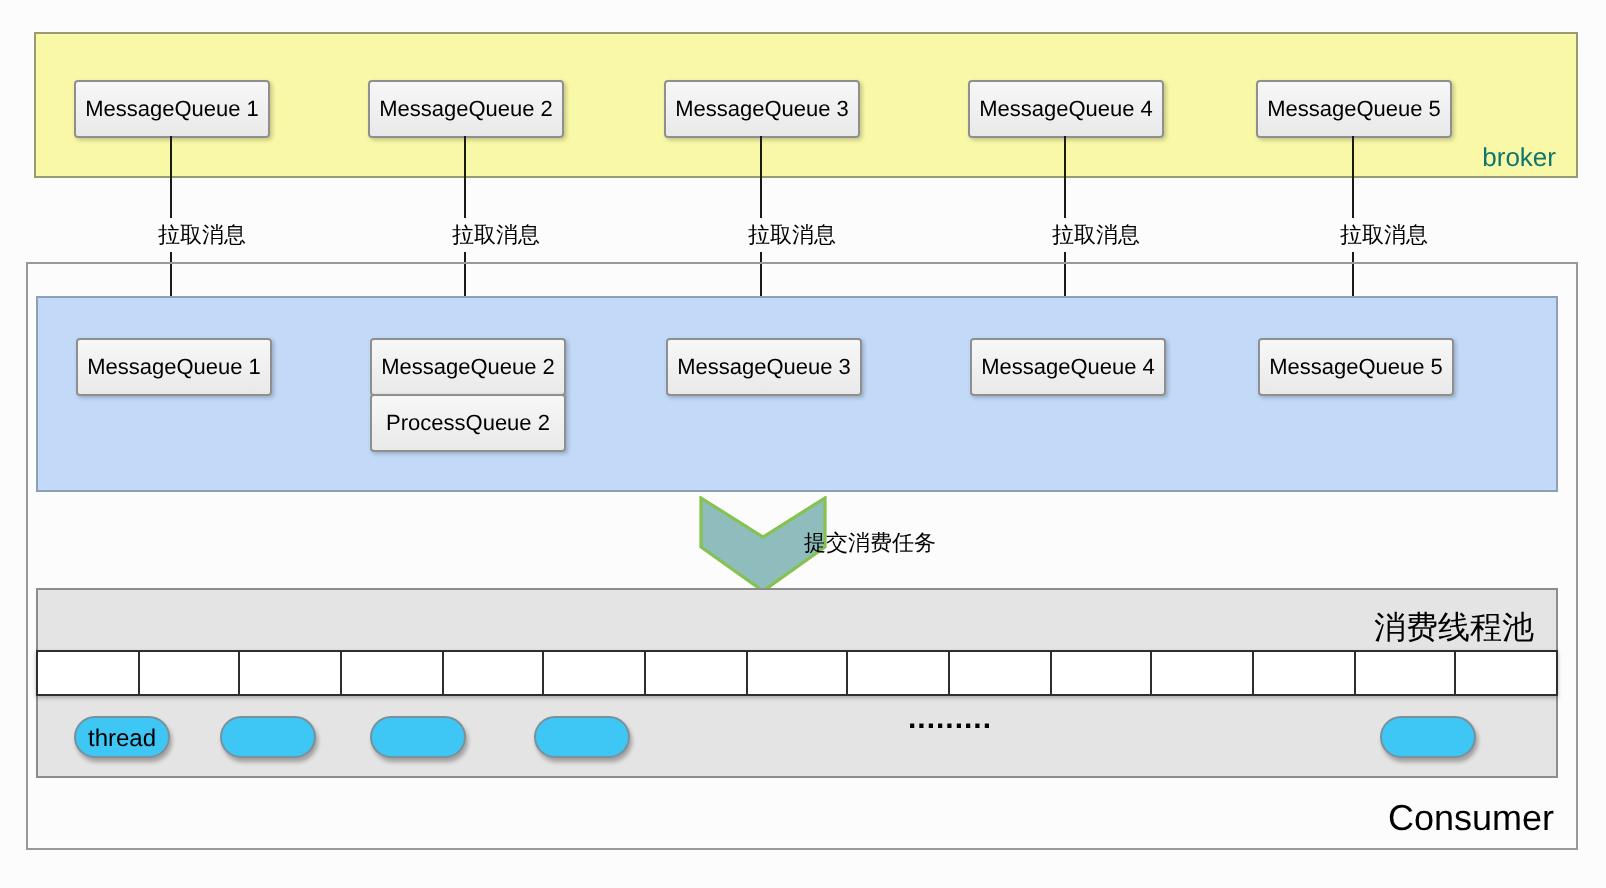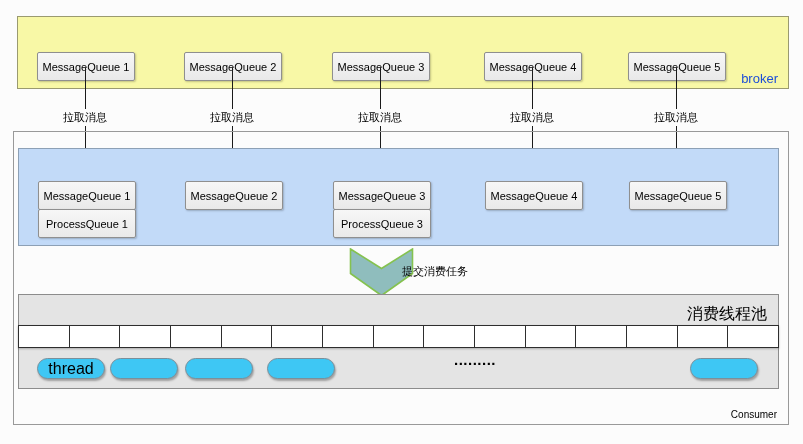--- a/index.html
+++ b/index.html
@@ -11,52 +11,51 @@
     position:relative;width:803px;height:444px;overflow:hidden;
     background:var(--page-bg,#FCFCFC);color:#000;
   }
   
   .broker{
     position:absolute;left:17px;top:16px;width:770px;height:71px;
     background:var(--broker-bg,#F8F8A6);
     border:1px solid #9a9a70;
   }
   .broker-label{
-    position:absolute;right:10px;bottom:2px;font-size:13px;color:#1d4ed8;
+    position:absolute;right:10px;bottom:2px;font-size:13px;color:#0f766e;
   }
   
   .qbox,.half{
     box-sizing:border-box;width:98px;height:29px;
     background:linear-gradient(#f7f7f7,#e9e9e9);
     border:1px solid var(--box-border,#8F8F8F);
     border-radius:2px;
     box-shadow:1px 1px 2px rgba(0,0,0,0.22);
     font-size:11px;display:flex;align-items:center;justify-content:center;
     white-space:nowrap;
-    margin-top:12px;
   }
   .qbox{position:absolute;top:23px;}
   
   .pull-arrow{position:absolute;top:68px;height:99px;width:0;}
   .pa-line{position:absolute;left:0;top:0;height:91px;width:1px;background:var(--arrow-line,#1A1A1A);}
   .pa-head{
     position:absolute;left:-4px;bottom:0;width:0;height:0;
     border-left:4.5px solid transparent;border-right:4.5px solid transparent;
     border-top:9px solid var(--arrow-line,#1A1A1A);
   }
   .pa-label{
-    position:absolute;top:41px;left:0;transform:translateX(-50%);
+    position:absolute;top:41px;left:16px;transform:translateX(-50%);
     background:var(--page-bg,#FCFCFC);padding:1px 3px;font-size:11px;white-space:nowrap;
   }
   
   .consumer{
     position:absolute;left:13px;top:131px;width:774px;height:292px;
     border:1px solid #999;background:transparent;
   }
-  .consumer-label{position:absolute;right:11px;bottom:4px;font-size:10px;margin-top:25px;}
+  .consumer-label{position:absolute;right:11px;bottom:4px;font-size:18px;margin-top:25px;}
   
   .queue-area{
     position:absolute;left:4px;top:16px;width:761px;height:98px;
     background:var(--queue-area-bg,#C2DAF8);
     border:1px solid #8da0b5;box-sizing:border-box;
   }
   .pair{position:absolute;top:20px;width:98px;}
   .half{position:relative;}
   .half + .half{margin-top:-1px;}
   
@@ -75,25 +74,25 @@
   }
   .pool-label{position:absolute;right:11px;top:9px;font-size:16px;}
   .cells{
     position:absolute;left:-1px;right:-1px;top:30px;height:21px;
     display:flex;border:1px solid #2e2e2e;background:#fff;
     box-shadow:0 1px 2px rgba(0,0,0,0.25);
   }
   .cell{flex:1;background:#fff;border-right:1px solid #2e2e2e;}
   .cell:last-child{border-right:none;}
   .pill{
-    position:absolute;top:63px;width:68px;height:21px;box-sizing:border-box;
+    position:absolute;top:63px;width:48px;height:21px;box-sizing:border-box;
     background:var(--thread-pill-fill,#3EC7F4);
     border:1px solid #7b909b;border-radius:11px;
     box-shadow:1px 2px 2px rgba(0,0,0,0.3);
-    font-size:16px;display:flex;align-items:center;justify-content:center;
+    font-size:12px;display:flex;align-items:center;justify-content:center;
     color:#000;
   }
   .dots{
     position:absolute;left:435px;top:57px;font-size:15px;font-weight:bold;
     letter-spacing:0.5px;line-height:15px;
   }
 </style>
 </head>
 <body>
 
@@ -132,28 +131,27 @@
     <div class="pa-line"></div>
     <div class="pa-head"></div>
     <div class="pa-label">拉取消息</div>
   </div>
 
   <div class="consumer">
 
     <div class="queue-area">
       <div class="pair" style="left:19px">
         <div class="half">MessageQueue 1</div>
-        <div class="half">ProcessQueue 1</div>
       </div>
       <div class="pair" style="left:166px">
         <div class="half">MessageQueue 2</div>
+        <div class="half">ProcessQueue 2</div>
       </div>
       <div class="pair" style="left:314px">
         <div class="half">MessageQueue 3</div>
-        <div class="half">ProcessQueue 3</div>
       </div>
       <div class="pair" style="left:466px">
         <div class="half">MessageQueue 4</div>
       </div>
       <div class="pair" style="left:610px">
         <div class="half">MessageQueue 5</div>
       </div>
     </div>
 
     <svg class="submit-arrow" width="65" height="49" viewBox="0 0 65 49">

